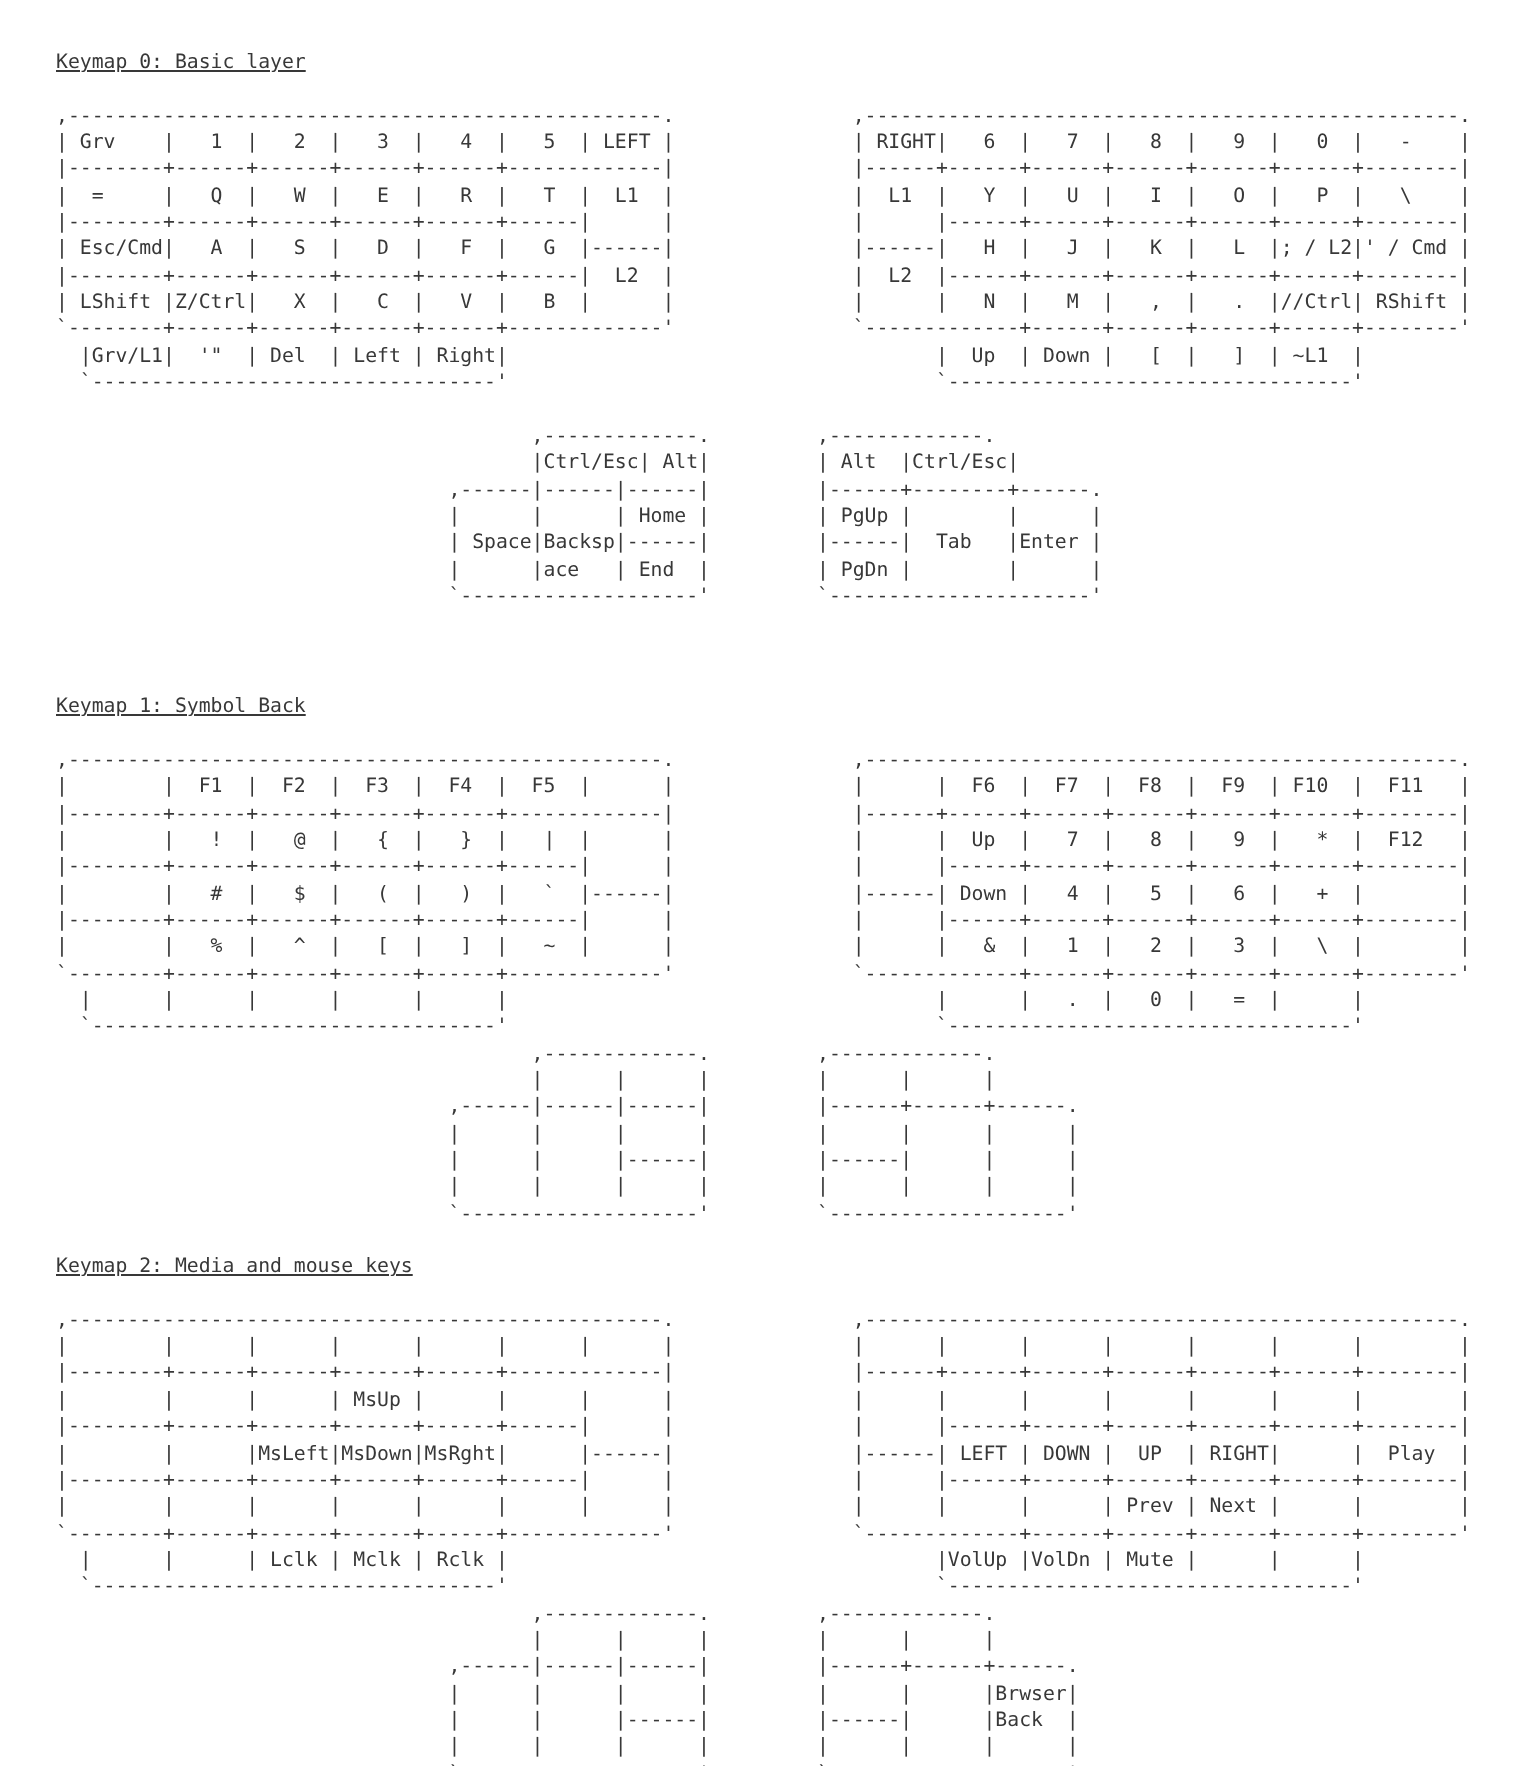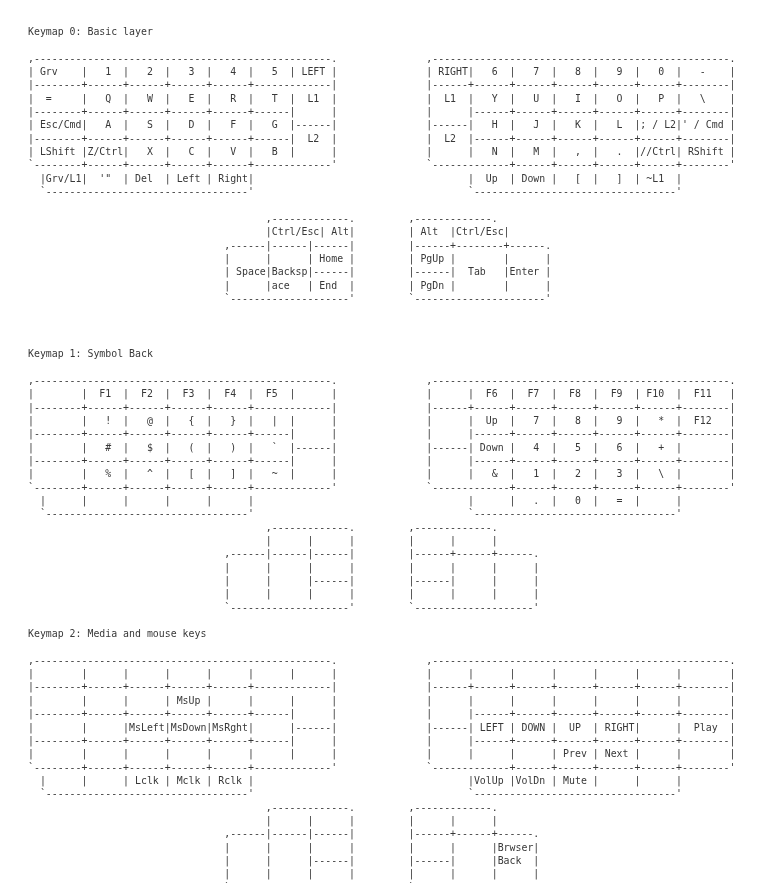--- a/index.html
+++ b/index.html
@@ -22,20 +22,21 @@
   }
   .keymap-section { margin: 0; }
   .keymap-section.s1 { margin-top: 42px; }
   .keymap-section.s2 { margin-top: 13px; }
   .kmtitle {
     margin: 0 0 13.35px 0;
     white-space: pre;
     font-family: inherit;
     font-size: inherit;
     line-height: inherit;
+    text-decoration: underline;
   }
   pre.art {
     margin: 0;
     padding: 0;
     font-family: inherit;
     font-size: inherit;
     line-height: inherit;
     white-space: pre;
   }
 </style>

